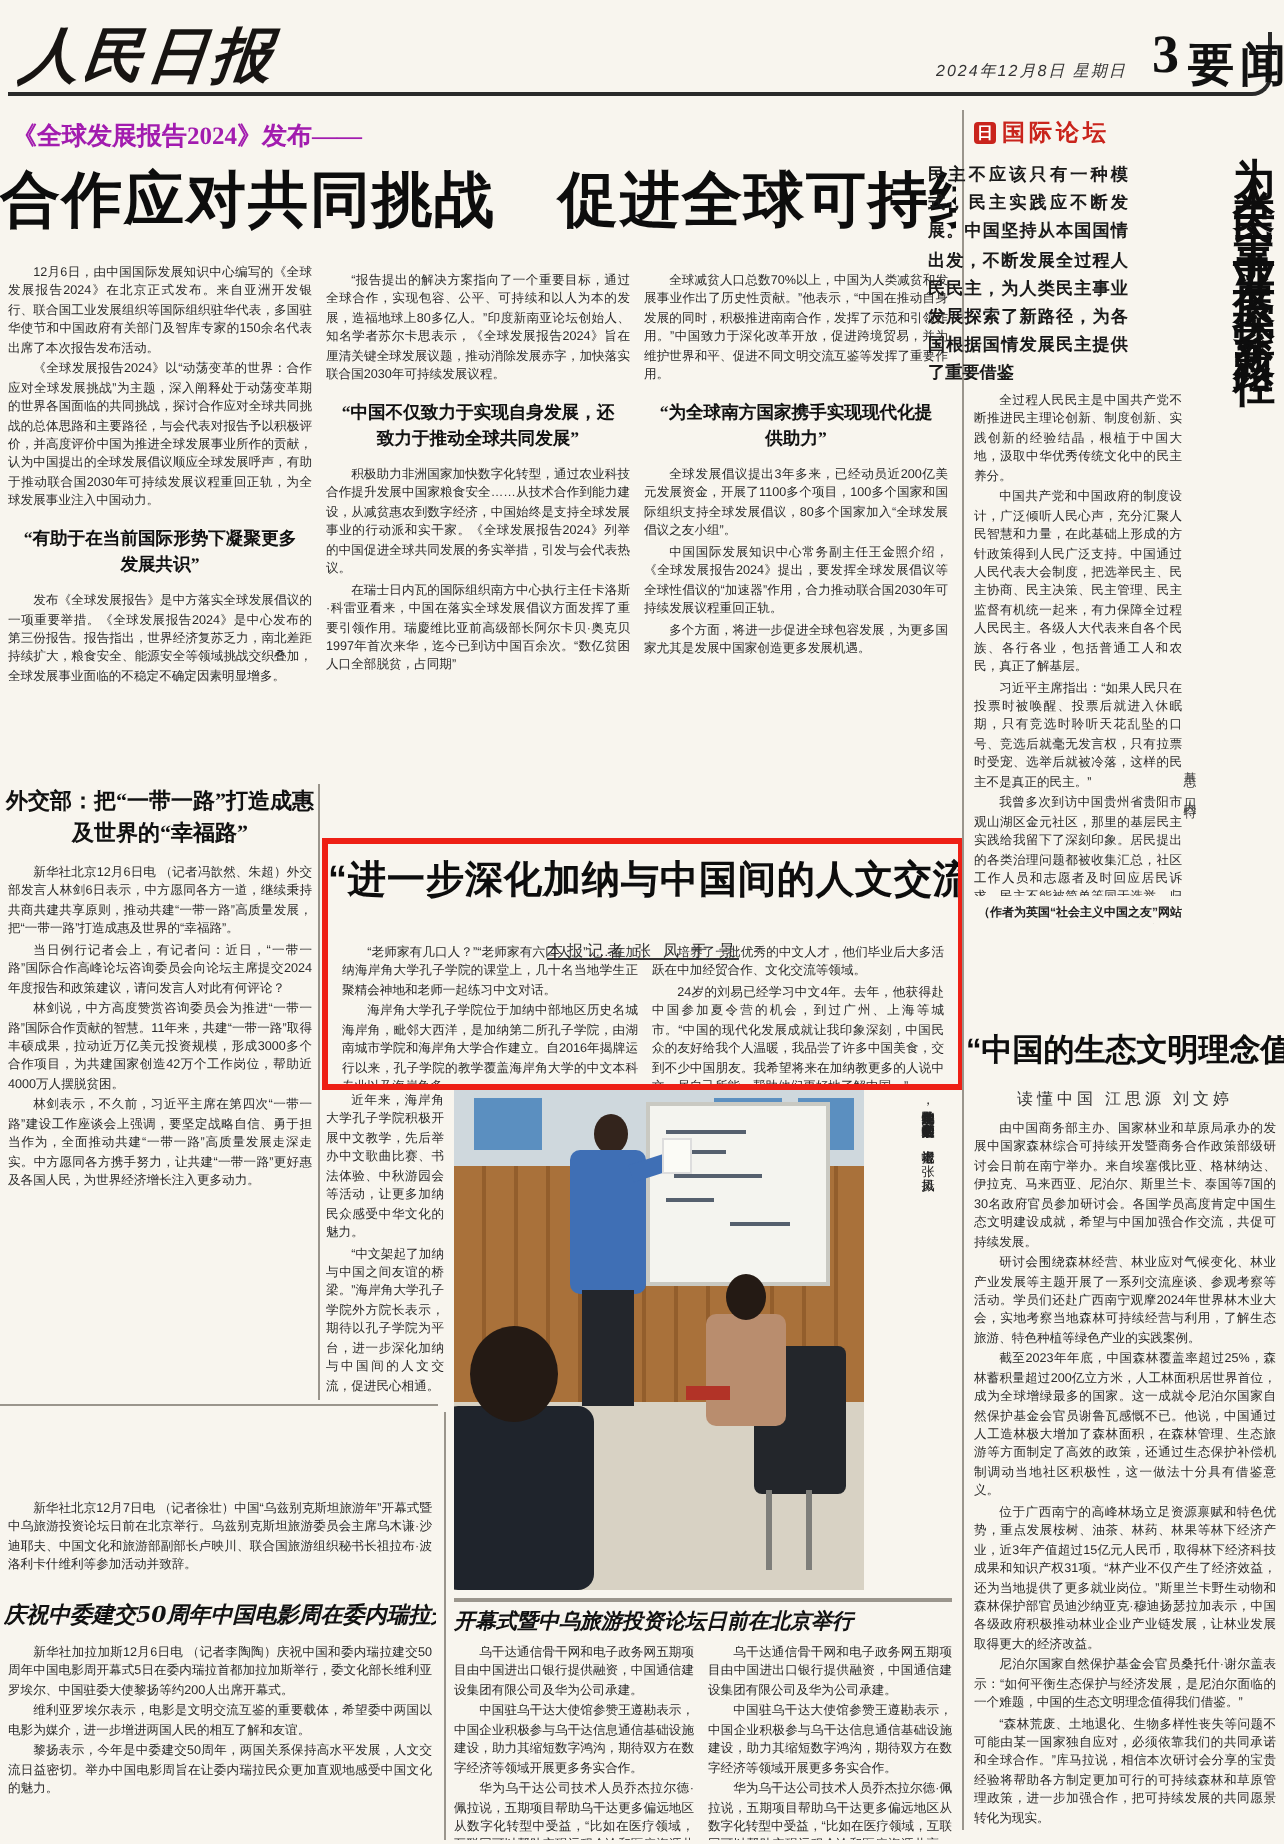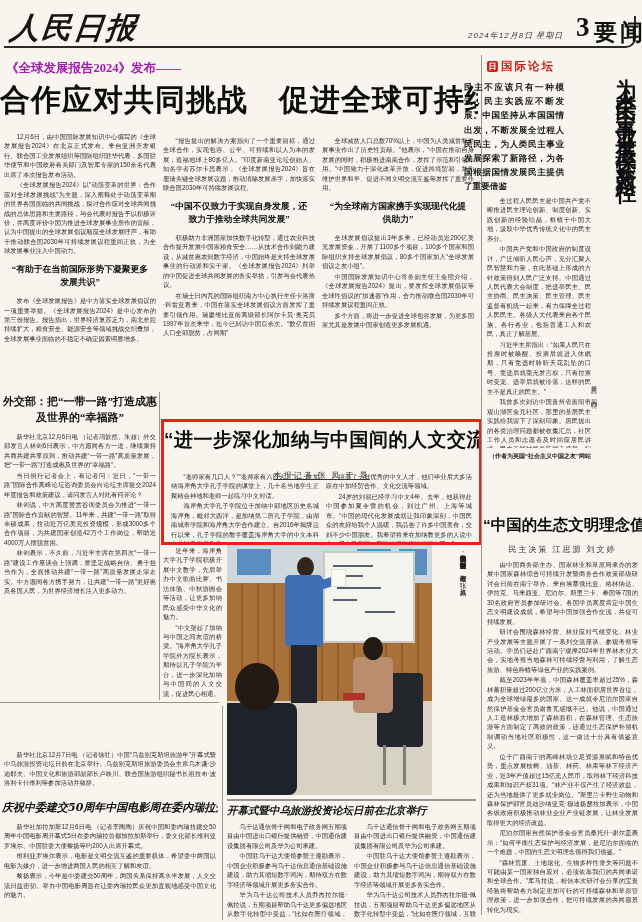--- a/index.html
+++ b/index.html
@@ -212,21 +212,21 @@
         <p>中国共产党和中国政府的制度设计，广泛倾听人民心声，充分汇聚人民智慧和力量，在此基础上形成的方针政策得到人民广泛支持。中国通过人民代表大会制度，把选举民主、民主协商、民主决策、民主管理、民主监督有机统一起来，有力保障全过程人民民主。各级人大代表来自各个民族、各行各业，包括普通工人和农民，真正了解基层。</p>
         <p>习近平主席指出：“如果人民只在投票时被唤醒、投票后就进入休眠期，只有竞选时聆听天花乱坠的口号、竞选后就毫无发言权，只有拉票时受宠、选举后就被冷落，这样的民主不是真正的民主。”</p>
         <p>我曾多次到访中国贵州省贵阳市观山湖区金元社区，那里的基层民主实践给我留下了深刻印象。居民提出的各类治理问题都被收集汇总，社区工作人员和志愿者及时回应居民诉求。民主不能被简单等同于选举，归根结底要看人民利益、愿望是否得到落实，人民是否真正当家作主。</p>
       </div>
   </div>
   <div class="abs endnote" style="left:487px;top:452px;width:104px;height:10px;">（作者为英国“社会主义中国之友”网站联合编辑）</div>
   <div class="abs v-rl" id="forum-vhead" style="left:600px;top:62px;width:40px;height:408px;">为人类民主事业发展探索新路径</div>
   <div class="abs v-rl" id="forum-author" style="left:588px;top:380px;width:10px;height:80px;">基思·贝内特</div>
 
   <div class="abs" id="eco-h" style="left:483px;top:515px;width:159px;height:22px;">“中国的生态文明理念值得我们借鉴”</div>
-  <div class="abs byline" style="left:487px;top:544px;width:151px;height:12px;">民主决策 江思源 刘文婷</div>
+  <div class="abs byline" style="left:487px;top:544px;width:151px;height:12px;">读懂中国 江思源 刘文婷</div>
   <div class="abs col" style="left:487px;top:560px;width:151px;height:358px;">
     <div>
         <p>由中国商务部主办、国家林业和草原局承办的发展中国家森林综合可持续开发暨商务合作政策部级研讨会日前在南宁举办。来自埃塞俄比亚、格林纳达、伊拉克、马来西亚、尼泊尔、斯里兰卡、泰国等7国的30名政府官员参加研讨会。各国学员高度肯定中国生态文明建设成就，希望与中国加强合作交流，共促可持续发展。</p>
         <p>研讨会围绕森林经营、林业应对气候变化、林业产业发展等主题开展了一系列交流座谈、参观考察等活动。学员们还赴广西南宁观摩2024年世界林木业大会，实地考察当地森林可持续经营与利用，了解生态旅游、特色种植等绿色产业的实践案例。</p>
         <p>截至2023年年底，中国森林覆盖率超过25%，森林蓄积量超过200亿立方米，人工林面积居世界首位，成为全球增绿最多的国家。这一成就令尼泊尔国家自然保护基金会官员谢鲁瓦感慨不已。他说，中国通过人工造林极大增加了森林面积，在森林管理、生态旅游等方面制定了高效的政策，还通过生态保护补偿机制调动当地社区积极性，这一做法十分具有借鉴意义。</p>
         <p>位于广西南宁的高峰林场立足资源禀赋和特色优势，重点发展桉树、油茶、林药、林果等林下经济产业，近3年产值超过15亿元人民币，取得林下经济科技成果和知识产权31项。“林产业不仅产生了经济效益，还为当地提供了更多就业岗位。”斯里兰卡野生动物和森林保护部官员迪沙纳亚克·穆迪扬瑟拉加表示，中国各级政府积极推动林业企业产业链发展，让林业发展取得更大的经济改益。</p>
         <p>尼泊尔国家自然保护基金会官员桑托什·谢尔盖表示：“如何平衡生态保护与经济发展，是尼泊尔面临的一个难题，中国的生态文明理念值得我们借鉴。”</p>
         <p>“森林荒废、土地退化、生物多样性丧失等问题不可能由某一国家独自应对，必须依靠我们的共同承诺和全球合作。”库马拉说，相信本次研讨会分享的宝贵经验将帮助各方制定更加可行的可持续森林和草原管理政策，进一步加强合作，把可持续发展的共同愿景转化为现实。</p>
       </div>
   </div>

